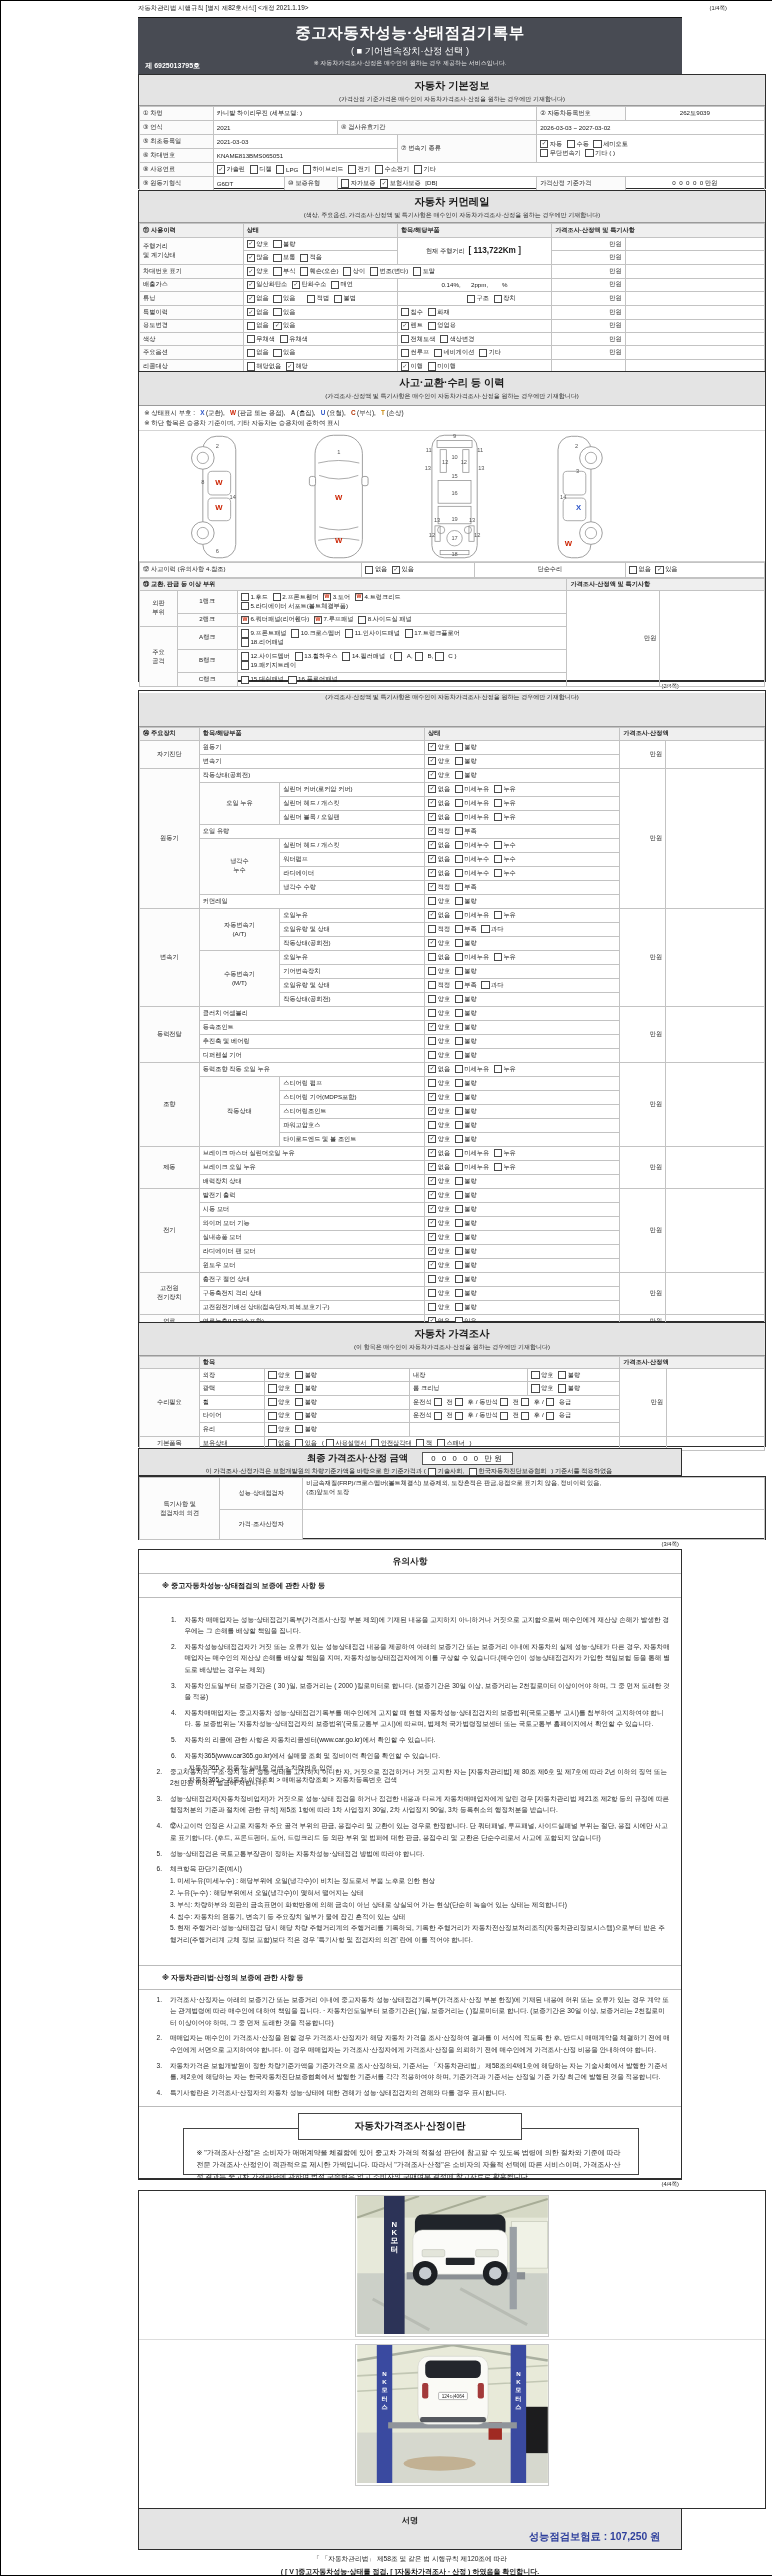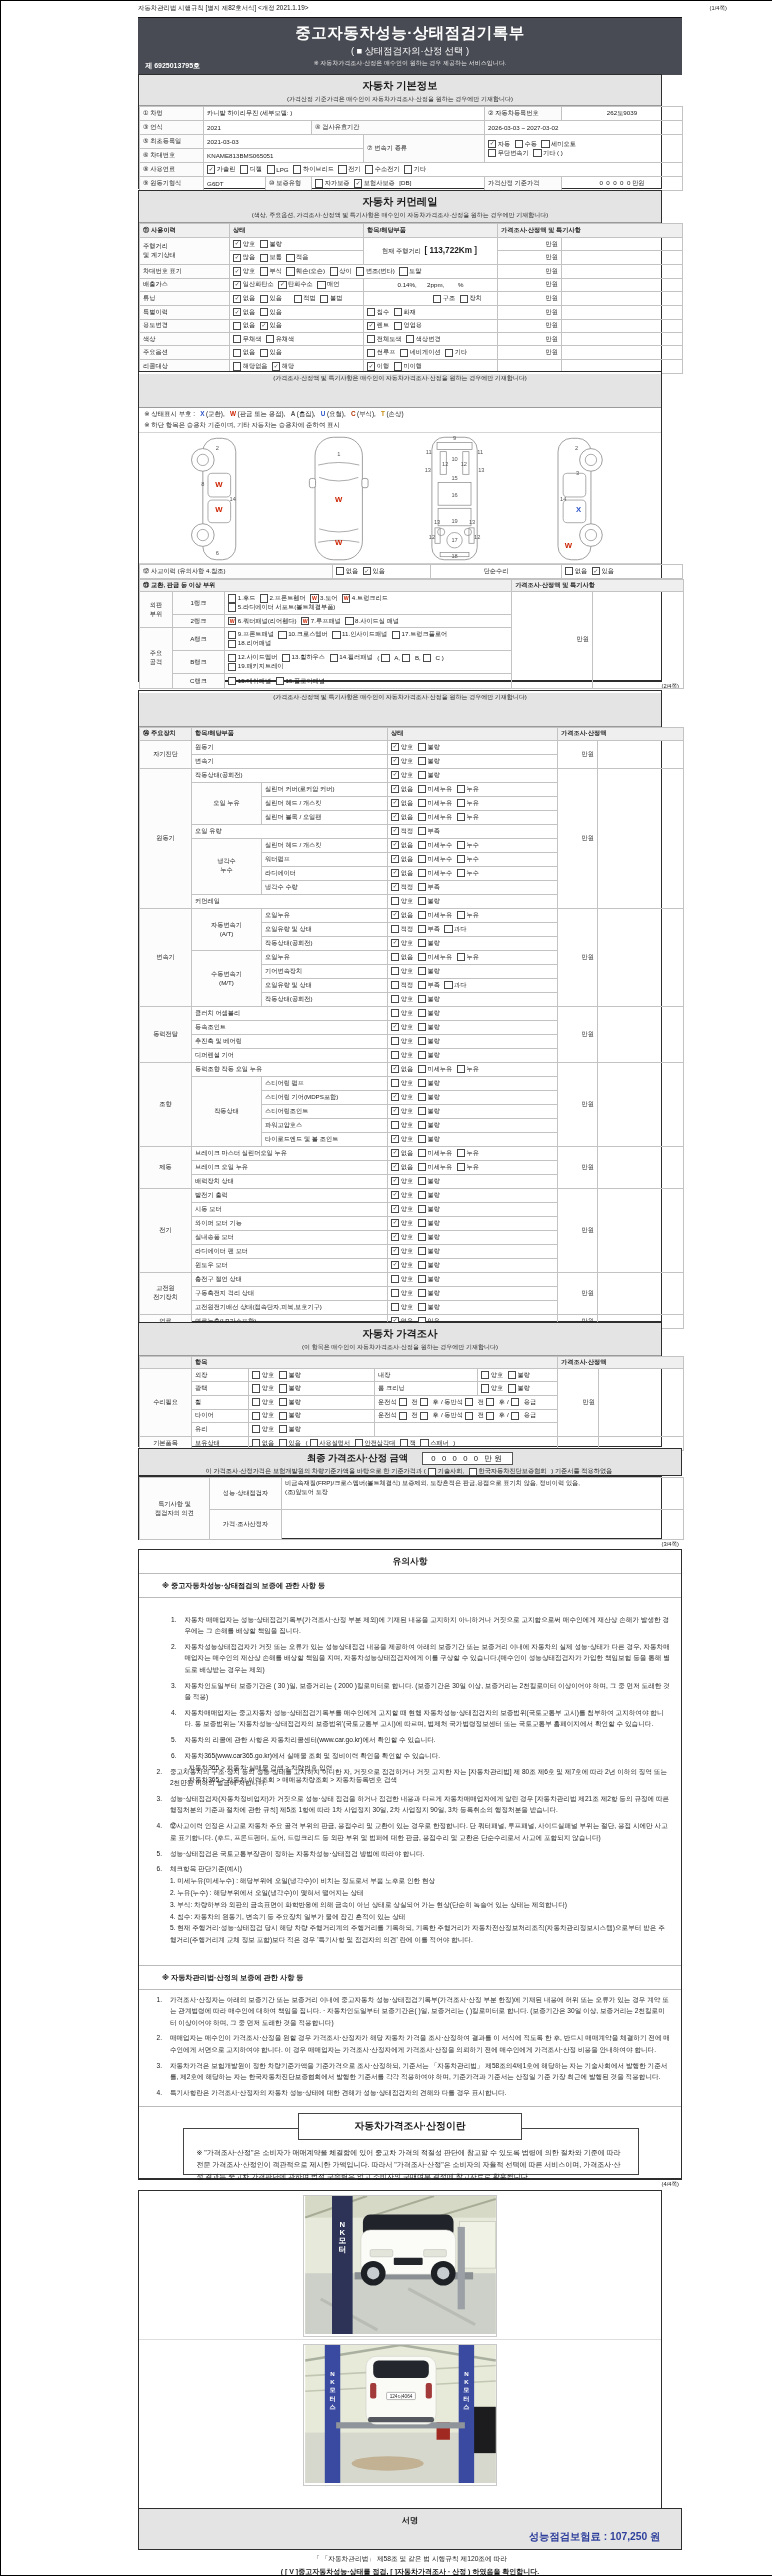--- a/index.html
+++ b/index.html
@@ -8,21 +8,21 @@
   .col-abs{position:absolute;left:137px;width:544px;box-sizing:border-box;}
   .meta-line{position:absolute;top:3.1px;left:137px;width:592px;font-size:6.4px;color:#111;}
   .page-marker{position:absolute;font-size:5.7px;color:#222;}
   
   .darkhead{position:absolute;top:15.5px;left:137px;width:544px;height:58px;background:#484b53;color:#fff;box-sizing:border-box;border-top:1.5px solid #141414;}
   .darkhead .t{font-size:15.5px;font-weight:bold;text-align:center;margin-top:5.2px;letter-spacing:0.5px;}
   .darkhead .s{font-size:9.3px;text-align:center;margin-top:1.5px;}
   .darkhead .n{font-size:6px;text-align:center;margin-top:1px;color:#e8e8e8;}
   .darkhead .d{position:absolute;left:7.2px;bottom:3.1px;font-size:7px;font-weight:bold;}
   
-  .sect{position:absolute;left:137px;width:524px;border:1px solid #2e2e2e;box-sizing:border-box;background:#fff;}
+  .sect{position:absolute;left:137px;width:628px;border:1px solid #2e2e2e;box-sizing:border-box;background:#fff;}
   .sect.heavy{border-bottom-width:2.1px;}
   .band{background:#e4e4e4;text-align:center;border-bottom:0.5px solid #9a9a9a;}
   .band .bt{font-size:10.3px;font-weight:bold;padding-top:4.1px;}
   .band .bn{font-size:6px;margin-top:1.5px;color:#222;}
   
   table.ft{border-collapse:collapse;width:100%;table-layout:fixed;}
   table.ft td{border:0.5px solid #c3c3c3;font-size:6.2px;padding:1px 3.1px;vertical-align:middle;white-space:pre-wrap;overflow:hidden;}
   table.ft td.th{background:#efefef;font-weight:bold;text-align:left;}
   table.ft td.lbl{text-align:center;background:#fcfcfc;}
   table.ft td.lbl-l{text-align:left;background:#fcfcfc;}
@@ -89,21 +89,21 @@
 <div class="page">
 
   <div class="meta-line">자동차관리법 시행규칙 [별지 제82호서식] &lt;개정 2021.1.19&gt;</div>
   <div class="page-marker" style="top:4.1px;right:45px;">(1/4쪽)</div>
   <div class="page-marker" style="top:682px;right:93px;">(2/4쪽)</div>
   <div class="page-marker" style="top:1540px;right:93px;">(3/4쪽)</div>
   <div class="page-marker" style="top:2180px;right:93px;">(4/4쪽)</div>
 
   <div class="darkhead">
     <div class="t">중고자동차성능·상태점검기록부</div>
-    <div class="s">( ■ 상태점검자의·산정 선택 )</div>
+    <div class="s">( ■ 기어변속장치·산정 선택 )</div>
     <div class="n">※ 자동차가격조사·산정은 매수인이 원하는 경우 제공하는 서비스입니다.</div>
     <div class="d">제 6925013795호</div>
   </div>
 
   <div class="sect" style="top:73px;height:115px;">
     <div class="band" style="height:30px;">
       <div class="bt">자동차 기본정보</div>
       <div class="bn">(가격산정 기준가격은 매수인이 자동차가격조사·산정을 원하는 경우에만 기재합니다)</div>
     </div>
     <div>
@@ -245,20 +245,21 @@
               <td></td>
               <td></td>
             </tr>
           </tbody>
         </table>
       </div>
   </div>
 
   <div class="sect heavy" style="top:370px;height:311px;">
     <div class="band" style="height:33px;">
+      <div class="bt">사고·교환·수리 등 이력</div>
       <div class="bn">(가격조사·산정액 및 특기사항은 매수인이 자동차가격조사·산정을 원하는 경우에만 기재합니다)</div>
     </div>
     <div class="legendline"><span class="ldesc">※ 상태표시 부호 :</span><span class="code" style="color: rgb(45, 85, 200);">X</span><span class="ldesc">(교환),</span><span class="code" style="color: rgb(204, 34, 0);">W</span><span class="ldesc">(판금 또는 용접),</span><span class="code" style="color: rgb(85, 85, 85);">A</span><span class="ldesc">(흠집),</span><span class="code" style="color: rgb(45, 85, 200);">U</span><span class="ldesc">(요철),</span><span class="code" style="color: rgb(178, 48, 0);">C</span><span class="ldesc">(부식),</span><span class="code" style="color: rgb(200, 134, 10);">T</span><span class="ldesc">(손상)</span></div>
     <div class="legend2">※ 하단 항목은 승용차 기준이며, 기타 자동차는 승용차에 준하여 표시</div>
     <div class="diagram">
       <svg id="dgsvg" width="541" height="130" viewBox="0 0 1051 252">
 
         <g id="dg-side_left" transform="translate(100,0)">
           <rect class="carline" x="24" y="10" width="64" height="236" rx="26"></rect>
           <rect class="carline2" x="34" y="78" width="44" height="46" rx="8"></rect>

